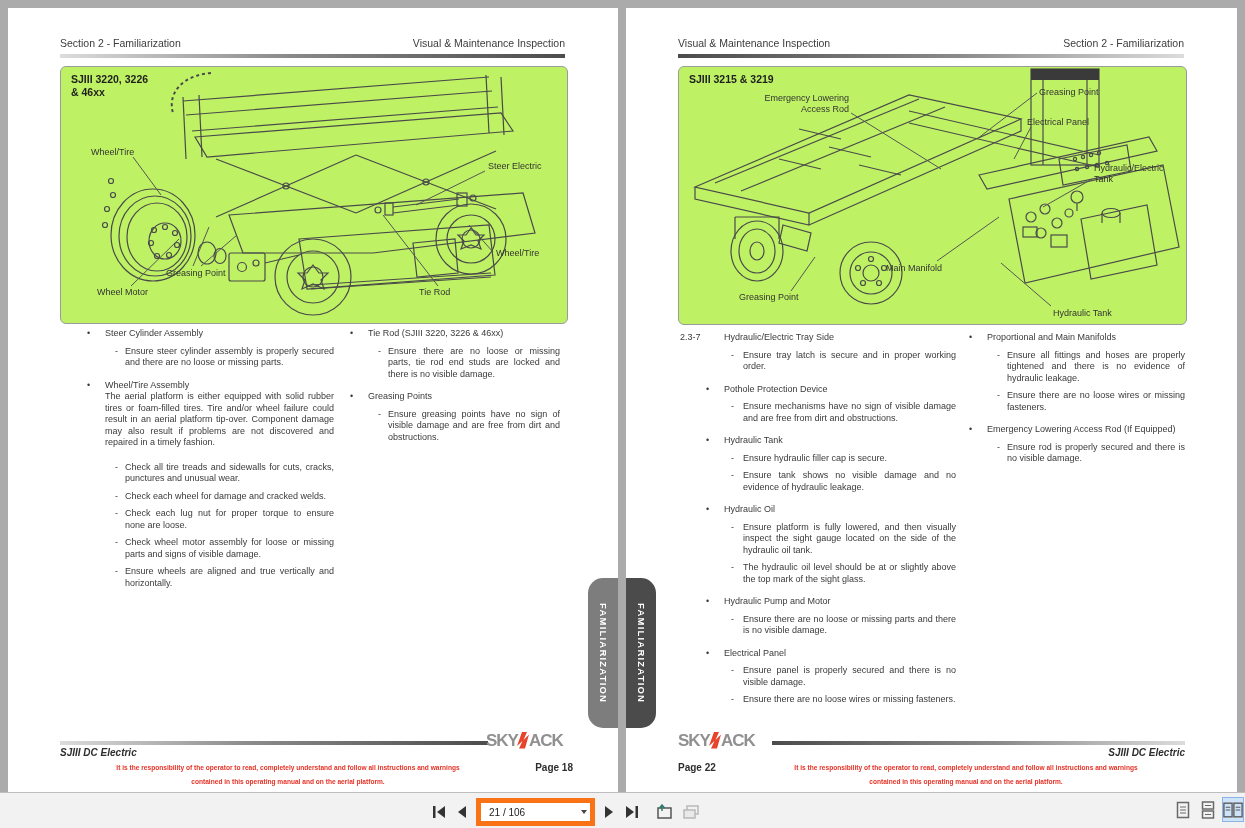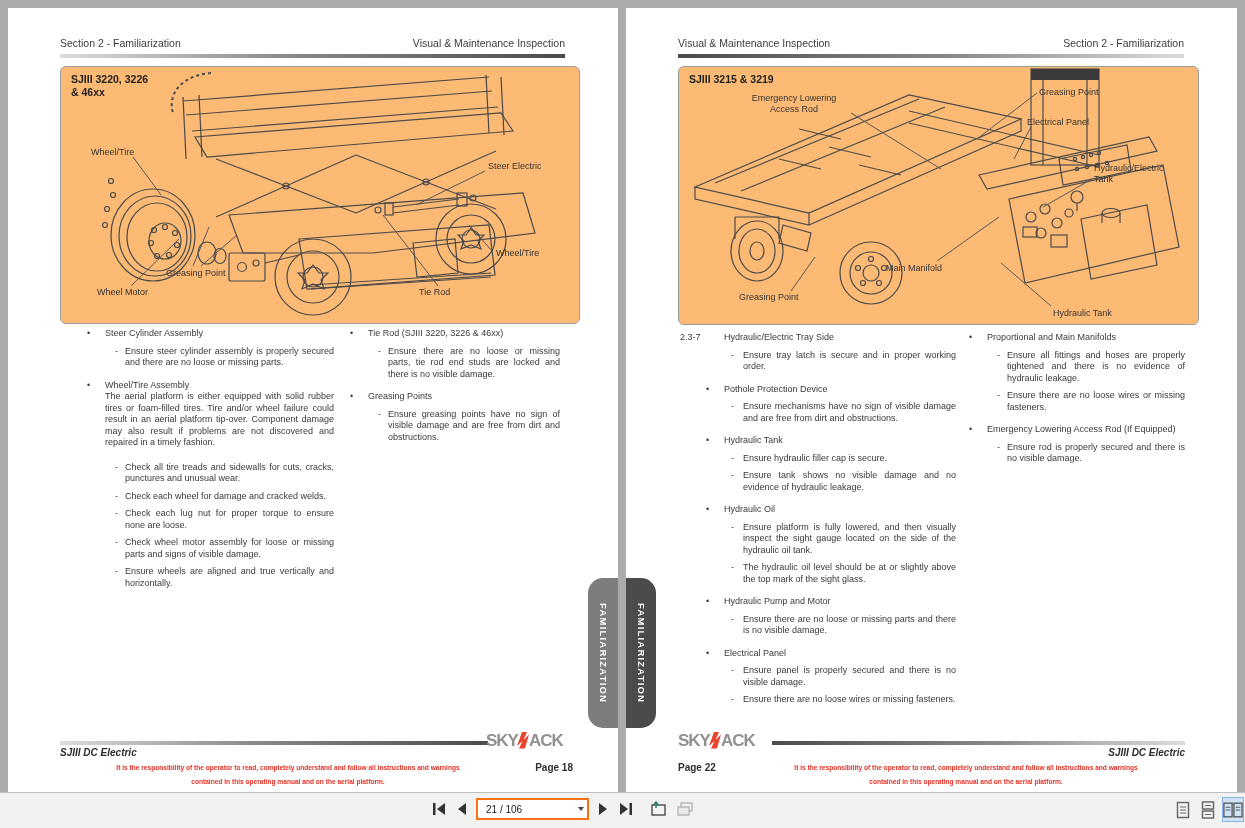--- a/index.html
+++ b/index.html
@@ -11,21 +11,21 @@
 
   
   .hdr{position:absolute;top:29px;font-size:10.5px;color:#3c3c3c;white-space:nowrap;}
   .hdr-l{left:52px;}
   .hdr-r{right:53px;}
   .hdr-rule{position:absolute;top:46px;left:52px;right:53px;height:3.5px;}
   .grad-lr{background:linear-gradient(to right,#dcdcdc,#8a8a8a 45%,#4c4c4c);}
   .grad-rl{background:linear-gradient(to right,#4c4c4c,#8a8a8a 55%,#dcdcdc);}
 
   
-  .fig{position:absolute;left:52px;top:58px;border:1.5px solid #9b9b9b;border-radius:6px;background:#fdba74;padding-left:12px;}
+  .fig{position:absolute;left:52px;top:58px;border:1.5px solid #9b9b9b;border-radius:6px;background:#bef264;}
   .fig-l{width:506px;height:256px;}
   .fig-r{width:507px;height:257px;}
   .fig-title{position:absolute;left:10px;top:6px;font-weight:bold;font-size:10.5px;color:#1f1f1f;line-height:13px;white-space:pre-line;}
   .fig svg{position:absolute;left:0;top:0;}
   .callout{position:absolute;font-size:9px;color:#333;white-space:nowrap;line-height:11px;}
 
   
   .col{position:absolute;font-size:9px;line-height:11.5px;color:#3a3a3a;}
   .sec{position:relative;padding-left:19px;margin-bottom:11px;}
   .marker{position:absolute;left:1px;top:0;font-size:9px;}
@@ -50,21 +50,21 @@
   
   .tab{position:absolute;top:570px;width:30px;height:150px;display:flex;align-items:center;justify-content:center;}
   .tab-l{right:0;background:#7d7d7d;border-radius:15px 0 0 15px;}
   .tab-r{left:0;background:#4b4b4b;border-radius:0 15px 15px 0;}
   .tab span{writing-mode:vertical-rl;color:#fff;font-weight:bold;font-size:9.5px;letter-spacing:1.2px;white-space:nowrap;}
 
   
   .toolbar{position:absolute;left:0;right:0;bottom:0;height:35px;background:#f2f2f2;border-top:1px solid #bdbdbd;}
   .nav{position:absolute;left:430px;top:5px;display:flex;align-items:center;gap:7px;}
   .tbtn{background:none;border:none;padding:1px;display:flex;align-items:center;justify-content:center;cursor:pointer;}
-  .pagebox{display:flex;align-items:center;width:100px;height:18px;background:#fff;border:2px solid #f97316;padding:0 3px 0 6px;justify-content:space-between;}
+  .pagebox{display:flex;align-items:center;width:100px;height:18px;background:#fff;border:5px solid #f97316;padding:0 3px 0 6px;justify-content:space-between;}
   .pagefield{border:none;outline:none;width:72px;font-size:10px;font-family:"Liberation Sans",sans-serif;color:#222;background:transparent;}
   .caret{width:0;height:0;border-left:3.5px solid transparent;border-right:3.5px solid transparent;border-top:4.5px solid #444;}
   .views{position:absolute;right:1px;top:4px;display:flex;gap:3px;}
   .viewbtn{width:22px;height:25px;display:flex;align-items:center;justify-content:center;border:1px solid transparent;background:none;padding:0;cursor:pointer;}
   .viewbtn.sel{background:#cfe3f8;border-color:#8ab4e8;}
 </style>
 </head>
 <body>
 
 <div class="app">
@@ -267,21 +267,21 @@
           <line x1="172" y1="46" x2="262" y2="102"></line>
           <line x1="358" y1="26" x2="298" y2="72"></line>
           <line x1="352" y1="60" x2="335" y2="92"></line>
           <line x1="413" y1="112" x2="364" y2="140"></line>
           <line x1="258" y1="194" x2="320" y2="150"></line>
           <line x1="112" y1="224" x2="136" y2="190"></line>
           <line x1="372" y1="239" x2="322" y2="196"></line>
         </g>
       </svg>
       <div class="fig-title">SJIII 3215 &amp; 3219</div>
-      <div class="callout" style="left:60px;top:26px;width:110px;text-align:center;">
+      <div class="callout" style="left:60px;top:26px;width:110px;text-align:right;">
         <div>Emergency Lowering</div>
         <div>Access Rod</div>
       </div>
       <div class="callout" style="left:360px;top:20px;">Greasing Point</div>
       <div class="callout" style="left:348px;top:50px;">Electrical Panel</div>
       <div class="callout" style="left:415px;top:96px;">
         <div>Hydraulic/Electric</div>
         <div>Tank</div>
       </div>
       <div class="callout" style="left:187px;top:196px;margin-left:20px;">Main Manifold</div>

